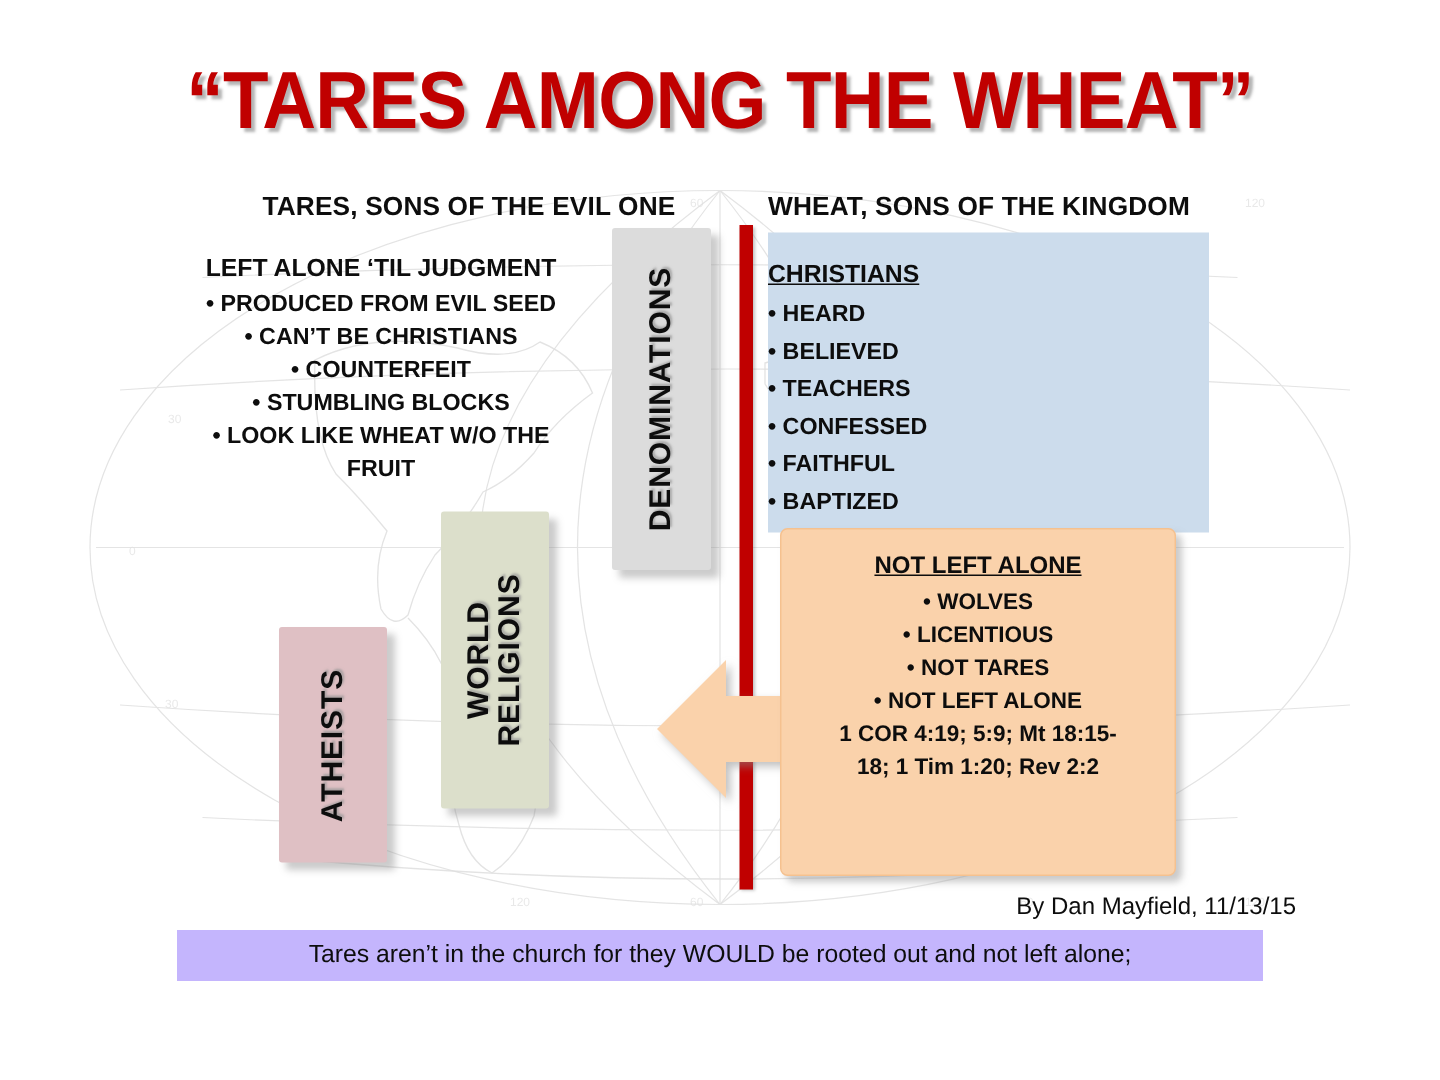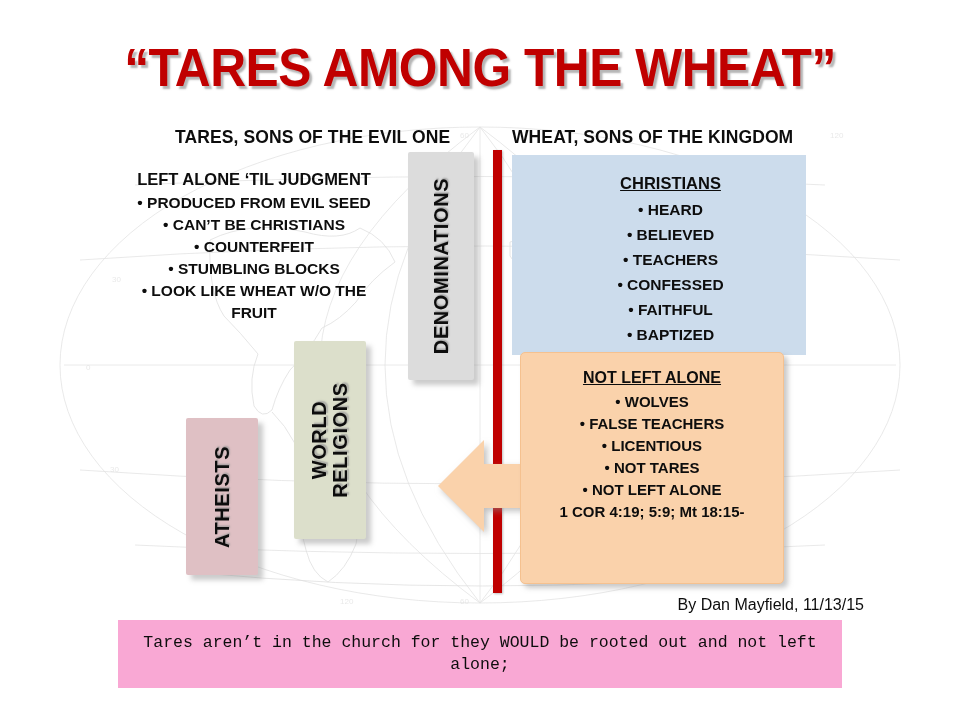--- a/index.html
+++ b/index.html
@@ -102,21 +102,21 @@
     top: 155px;
     width: 294px;
     height: 200px;
     background: #CCDCEC;
   }
   #wheat-list {
     position: absolute;
     left: 512px;
     top: 170px;
     width: 317px;
-    text-align: center;
+    text-align: left;
     font-size: 15.5px;
     font-weight: bold;
     color: #0d0d0d;
     line-height: 1.62;
   }
   #wheat-list .hdg {
     text-decoration: underline;
     font-size: 16.5px;
     display: block;
   }
@@ -217,26 +217,25 @@
     color: #0d0d0d;
     white-space: nowrap;
   }
 
   
   #footer-banner {
     position: absolute;
     left: 118px;
     top: 620px;
     width: 724px;
-    height: 68px;
-    background: #f9a8d4;
+    height: 34px;
+    background: #c4b5fd;
     display: flex;
     align-items: center;
     justify-content: center;
-    font-family: Liberation Mono, monospace;
   }
   #footer-text {
     text-align: center;
     font-size: 16.5px;
     color: #0d0d0d;
     line-height: 1.32;
     padding: 0 10px;
   }
   #footer-text .fl { display: block; }
 </style>
@@ -351,25 +350,25 @@
 
   <svg id="arrow-left" viewBox="0 0 110 98" preserveAspectRatio="none" aria-hidden="true">
     <polygon points="0,49 46,3 46,27 110,27 110,71 46,71 46,95" fill="#FAD2AB"></polygon>
   </svg>
 
   <div id="not-left-alone-box"></div>
 
   <div id="not-left-alone-list">
     <span class="hdg">NOT LEFT ALONE</span>
     <span class="li">• WOLVES</span>
-    <span class="li">• FALSE TEACHERS</span>
     <span class="li">• LICENTIOUS</span>
     <span class="li">• NOT TARES</span>
     <span class="li">• NOT LEFT ALONE</span>
     <span class="ref">1 COR 4:19; 5:9; Mt 18:15-</span>
+    <span class="ref">18; 1 Tim 1:20; Rev 2:2</span>
   </div>
 
   <div id="attribution">By Dan Mayfield, 11/13/15</div>
 
   <div id="footer-banner">
     <div id="footer-text">
       <span class="fl">Tares aren’t in the church for they WOULD be rooted out and not left alone;</span>
     </div>
   </div>
 

